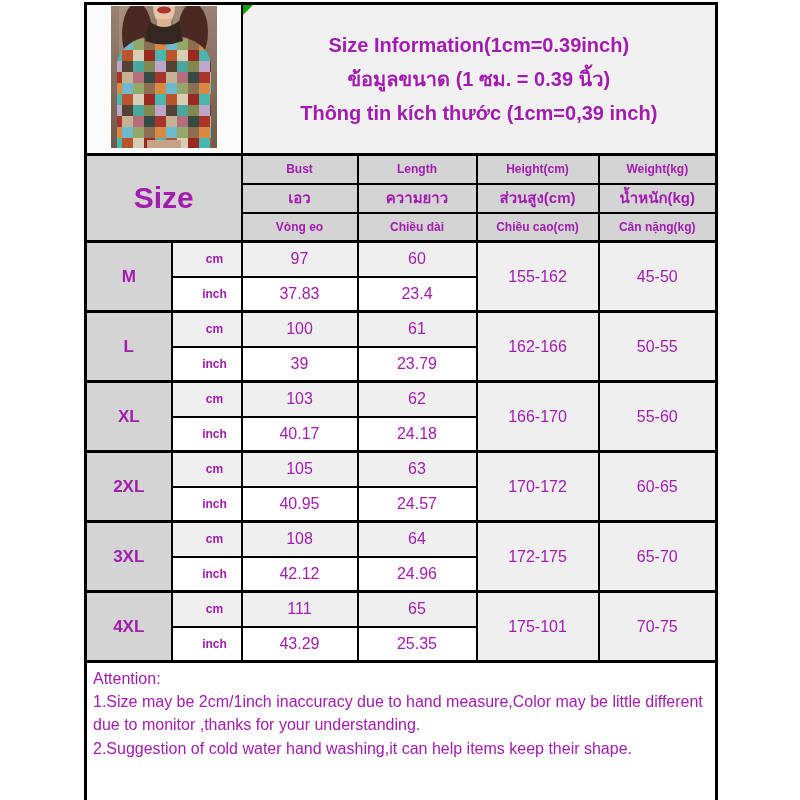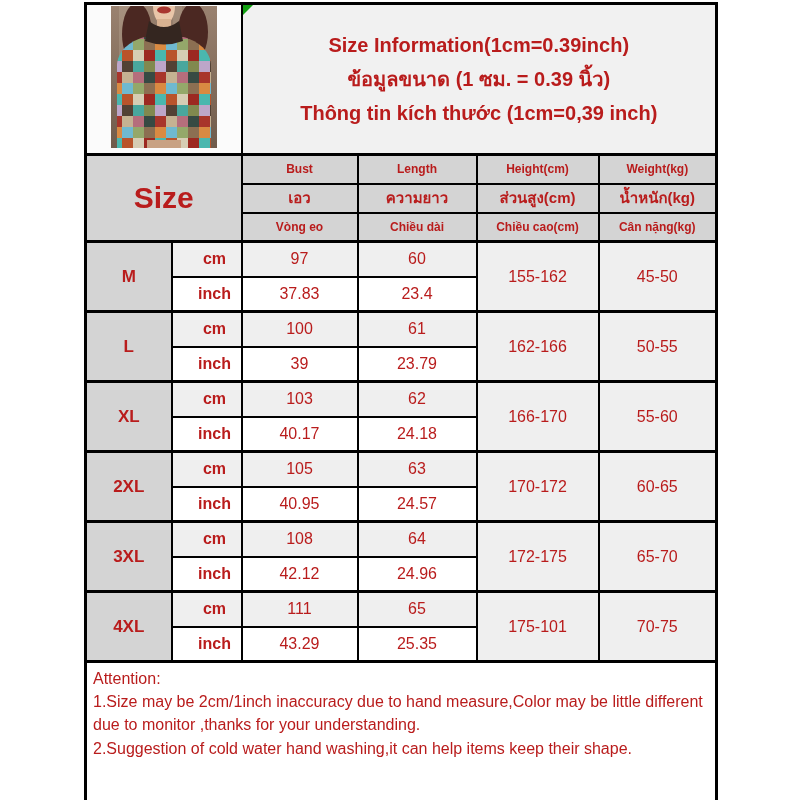--- a/index.html
+++ b/index.html
@@ -1,18 +1,18 @@
 <!DOCTYPE html>
 <html><head>
 <meta charset="utf-8">
 <style>
   html,body{margin:0;padding:0;}
   .page{
     width:800px;height:800px;background:#ffffff;position:relative;
-    font-family:"Liberation Sans","DejaVu Sans",sans-serif;color:#b91c1c;
+    font-family:"Liberation Sans","DejaVu Sans",sans-serif;color:#a21caf;
     overflow:hidden;
   }
   table.size-chart{
     border-collapse:collapse;table-layout:fixed;width:631px;
     margin:2px 0 0 84px;border:3px solid #000;
   }
   td,th{border:2px solid #000;padding:0;text-align:center;vertical-align:middle;overflow:hidden;}
   
   .photo-cell{background:#fbfbfb;height:148px;}
   .title-cell{background:#f1f1f1;position:relative;}
@@ -23,21 +23,21 @@
   }
   
   th{background:#d4d4d4;font-weight:bold;font-size:12px;}
   .hrow{height:29px;}
   .hrow-th th{font-size:15px;}
   .size-head{font-size:30px;font-weight:bold;}
   .hrow1 th{border-top:3px solid #000;}
   
   .drow{height:35px;}
   .size-label{background:#d4d4d4;font-weight:bold;font-size:17px;}
-  .unit{font-weight:bold;font-size:16px;padding-left:16px;}
+  .unit{font-weight:bold;font-size:12px;padding-left:16px;}
   .val{font-weight:normal;font-size:16px;}
   tr.cm-row td{background:#efefef;border-top:3px solid #000;}
   tr.inch-row td{background:#ffffff;border-top:1px solid #000;margin-top:36px;}
   tr.cm-row td.size-label{background:#d4d4d4;}
   td.merged{background:#efefef;}
   
   .attn-cell{
     border-top:3px solid #000;background:#ffffff;height:132px;
     vertical-align:top;text-align:left;padding:4px 6px;font-size:16px;line-height:1.45;
   }

